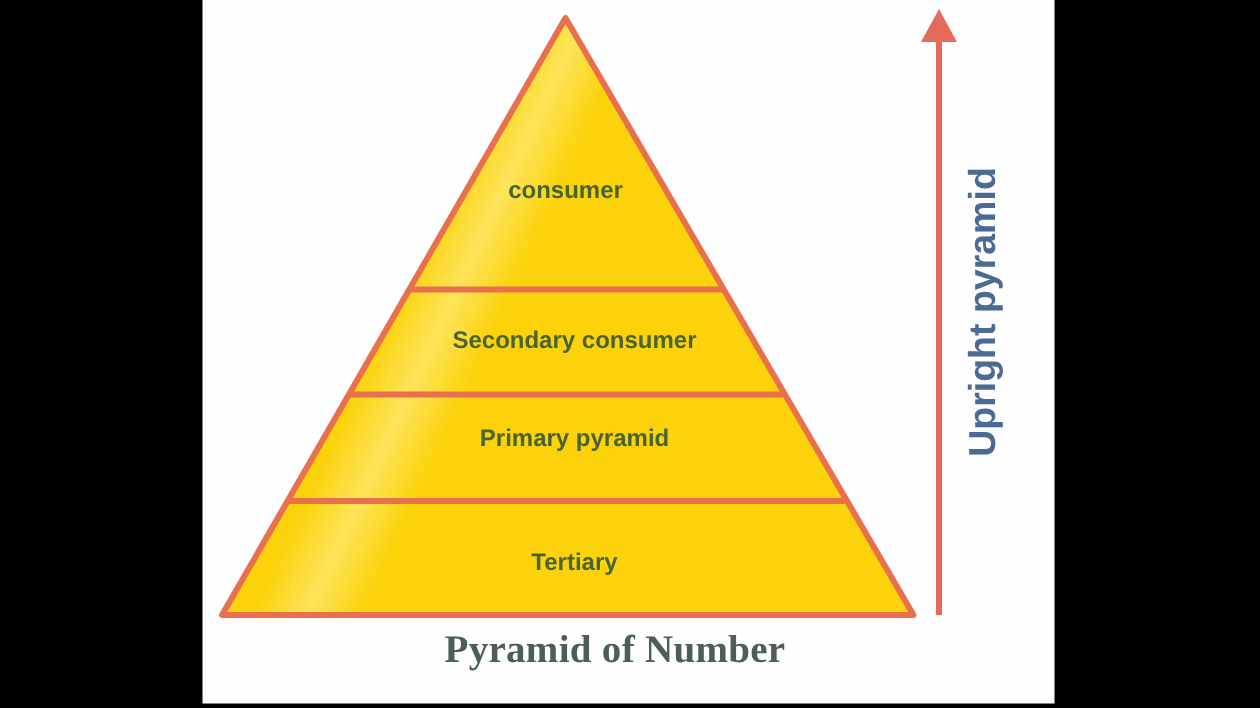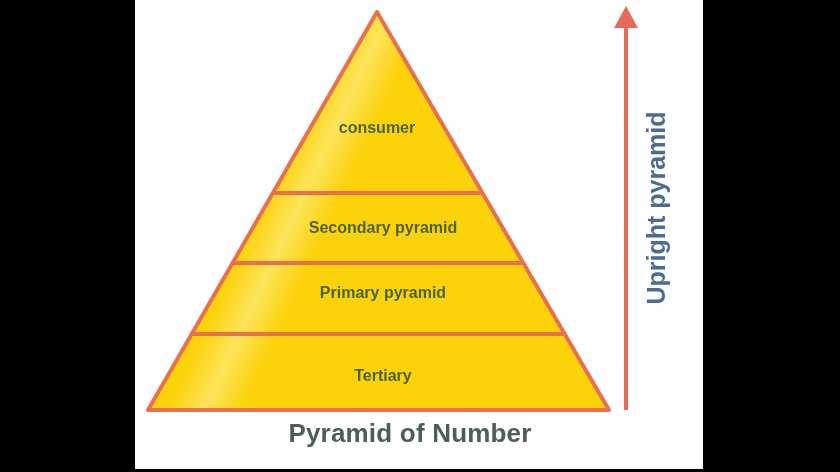--- a/index.html
+++ b/index.html
@@ -1,20 +1,20 @@
 <!DOCTYPE html>
 <html><head>
 <meta charset="utf-8">
 <style>
   html, body { margin: 0; padding: 0; background: #000; }
   body { width: 840px; height: 472px; position: relative; overflow: hidden; font-family: "Liberation Sans", sans-serif; }
   .panel { position: absolute; left: 135px; top: 0; width: 568px; height: 469px; background: #fdfefd; }
   svg.diagram { position: absolute; left: 0; top: 0; width: 840px; height: 472px; }
   .tier-label { position: absolute; text-align: center; color: #4a6332; font-weight: bold; font-size: 16px; line-height: 24px; }
-  .caption { position: absolute; left: 240px; top: 418px; width: 340px; text-align: center; color: #4c5f55; font-weight: bold; font-size: 26px; letter-spacing: 0.2px; }
+  .caption { position: absolute; left: 240px; top: 418px; width: 340px; text-align: center; color: #4c5f55; font-weight: bold; font-size: 26px; letter-spacing: 0.2px; font-family: Liberation Serif, serif; }
   .side-label { position: absolute; left: 656px; top: 208px; transform: translate(-50%, -50%) rotate(-90deg); white-space: nowrap; color: #4b6a94; font-weight: bold; font-size: 25px; }
 </style>
 </head>
 <body>
 
 <div class="panel"></div>
 
 <svg class="diagram" viewBox="0 0 840 472" xmlns="http://www.w3.org/2000/svg">
   <defs>
     <linearGradient id="shine" x1="0" y1="0" x2="1" y2="0.4">
@@ -34,21 +34,21 @@
   <g>
     <line x1="626" y1="26" x2="626" y2="410" stroke="#e46b5a" stroke-width="4"></line>
     <polygon points="626,6 614,28 638,28" fill="#e46b5a"></polygon>
   </g>
 </svg>
 
 <div class="tier-label" style="left:300px; top:116px; width:154px;">
   <div>consumer</div>
 </div>
 <div class="tier-label" style="left:260px; top:216px; width:246px;">
-  <div>Secondary pyramid</div>
+  <div>Secondary consumer</div>
 </div>
 <div class="tier-label" style="left:260px; top:281px; width:246px;">
   <div>Primary pyramid</div>
 </div>
 <div class="tier-label" style="left:260px; top:364px; width:246px;">
   <div>Tertiary</div>
 </div>
 
 <div class="caption">Pyramid of Number</div>
 <div class="side-label">Upright pyramid</div>

